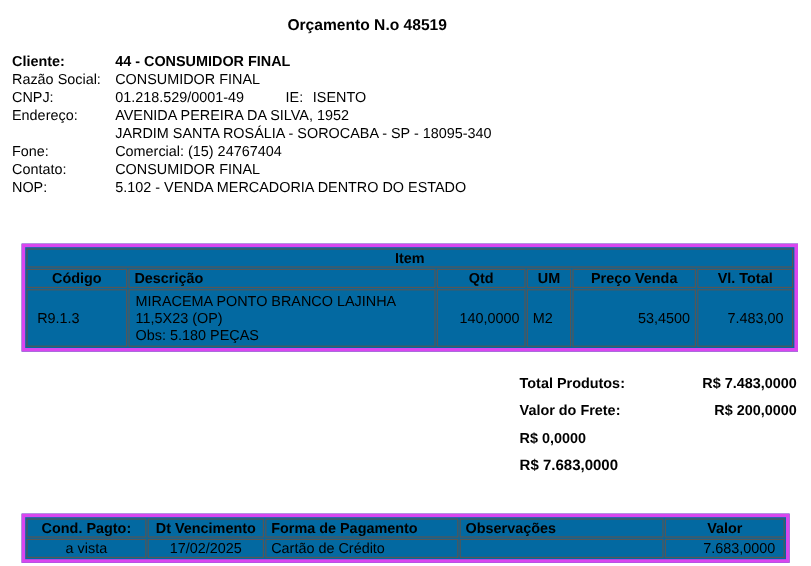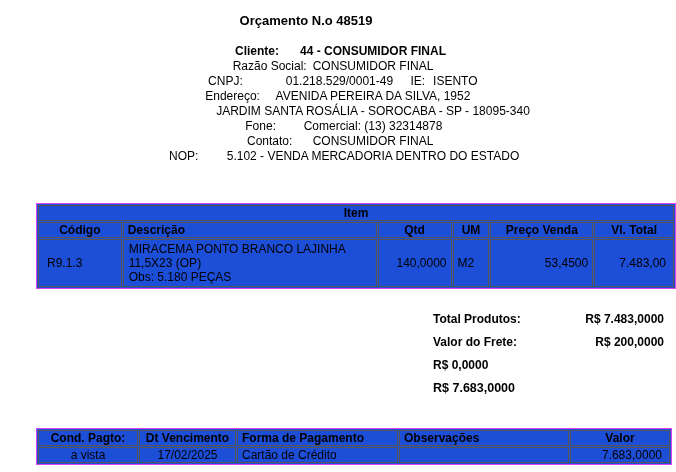--- a/index.html
+++ b/index.html
@@ -14,33 +14,32 @@
   .b { font-weight: bold; }
 
   
   .doc-title {
     position: absolute; top: 13px; left: 0; width: 612px;
     text-align: center; font-size: 13px; font-weight: bold;
   }
 
   
   .client-info { position: absolute; top: 44px; left: 10px; width: 640px; }
-  .info-row { line-height: 15px; white-space: nowrap; text-align: center; }
+  .info-row { line-height: 15px; white-space: nowrap; }
   .info-row .lbl { display: inline-block; width: 86px; vertical-align: top; }
   .info-row .val-cnpj { display: inline-block; width: 142px; }
   .info-row .ie-val { margin-left: 8px; }
   .addr2 { margin-left: 86px; }
 
   
   table {
     border-collapse: separate; border-spacing: 1px;
-    border: 1px solid #d946ef;
+    border: 3px solid #d946ef;
     table-layout: fixed;
-    background: #1d4ed8;
-    margin-left: 18px;
+    background: #0369a1;
   }
   td, th {
     border: 1px solid #565656;
     font-size: 12px; font-weight: normal;
     vertical-align: middle;
     padding: 0 4px;
     overflow: hidden; white-space: nowrap;
   }
   th { font-weight: bold; }
   .item-table { position: absolute; top: 203px; left: 18px; }
@@ -84,21 +83,21 @@
   <div class="info-row">
     <span class="lbl">CNPJ:</span><span class="val-cnpj">01.218.529/0001-49</span><span>IE:</span><span class="ie-val">ISENTO</span>
   </div>
   <div class="info-row">
     <span class="lbl">Endereço:</span><span>AVENIDA PEREIRA DA SILVA, 1952</span>
   </div>
   <div class="info-row">
     <span class="addr2">JARDIM SANTA ROSÁLIA - SOROCABA - SP - 18095-340</span>
   </div>
   <div class="info-row">
-    <span class="lbl">Fone:</span><span>Comercial: (13) 32314878</span>
+    <span class="lbl">Fone:</span><span>Comercial: (15) 24767404</span>
   </div>
   <div class="info-row">
     <span class="lbl">Contato:</span><span>CONSUMIDOR FINAL</span>
   </div>
   <div class="info-row">
     <span class="lbl">NOP:</span><span>5.102 - VENDA MERCADORIA DENTRO DO ESTADO</span>
   </div>
 </div>
 
 <table class="item-table">

